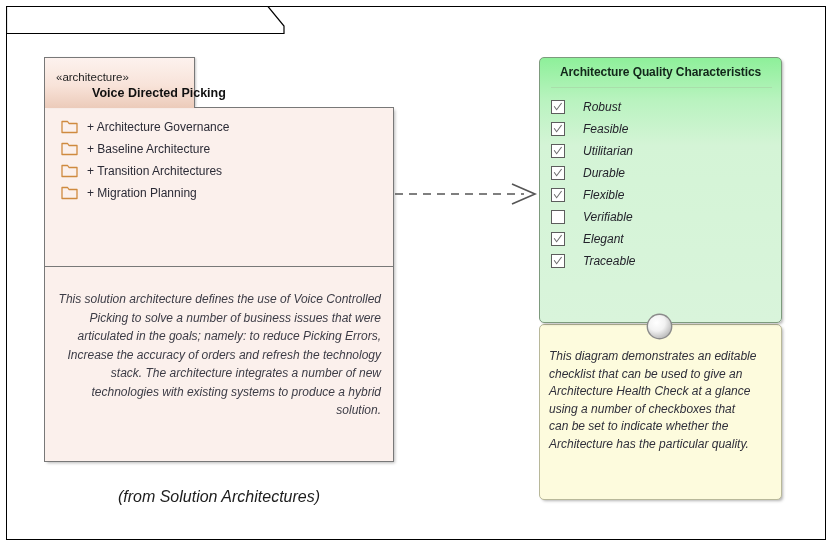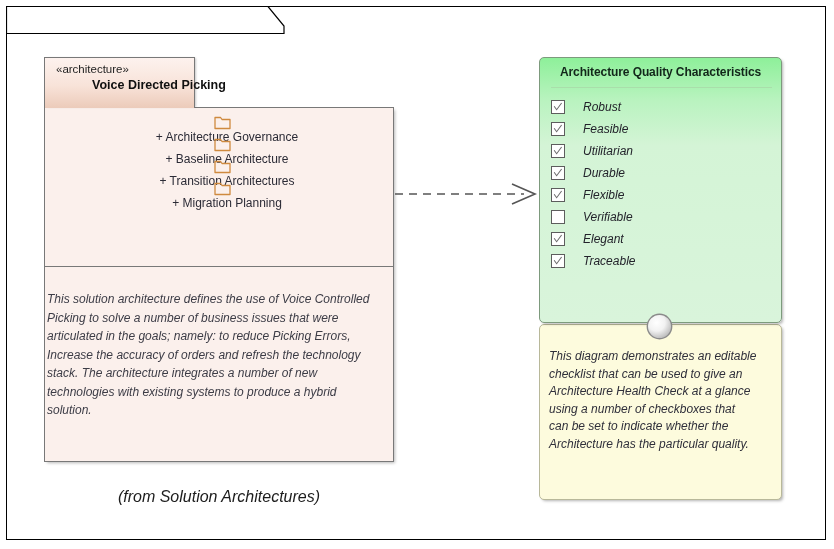--- a/index.html
+++ b/index.html
@@ -74,21 +74,21 @@
     position: absolute;
     left: 44px;
     top: 57px;
     width: 151px;
     height: 51px;
     box-sizing: border-box;
     border: 1px solid #787878;
     border-bottom: none;
     background: linear-gradient(to bottom, #fdf2ee 0%, #f8e3d9 55%, #eccbba 100%);
     box-shadow: 2px 0 2px -1px rgba(0,0,0,0.22);
-    padding: 4px 0 0 11px;
+    padding: 12px 0 0 11px;
     z-index: 3;
   }
   .pkg-stereotype {
     font-size: 11.5px;
     color: #1e1e1e;
     line-height: 15px;
     white-space: nowrap;
   }
   .pkg-name {
     font-size: 12.5px;
@@ -120,42 +120,42 @@
     height: 159px;
     padding: 8px 0 0 0;
     box-sizing: border-box;
     border-bottom: 1px solid #787878;
   }
   .pkg-member {
     display: flex;
     align-items: center;
     height: 22px;
     padding-left: 16px;
-    flex-direction: column;
   }
   .folder-icon {
     width: 17px;
     height: 14px;
     margin-right: 9px;
     flex: 0 0 auto;
   }
   .pkg-member-label {
     font-size: 12px;
     color: #2b2b36;
     white-space: nowrap;
   }
 
   .pkg-note {
     position: absolute;
     left: 0;
     top: 160px;
     right: 0;
     bottom: 0;
-    padding: 22px 12px 0 2px;
-    box-sizing: border-box;
+    padding: 22px 12px 0 10px;
+    box-sizing: border-box;
+    text-align: right;
   }
   .pkg-note p {
     margin: 0;
     font-size: 12px;
     font-style: italic;
     color: #3c3c46;
     line-height: 18.5px;
   }
 
   .pkg-from {

